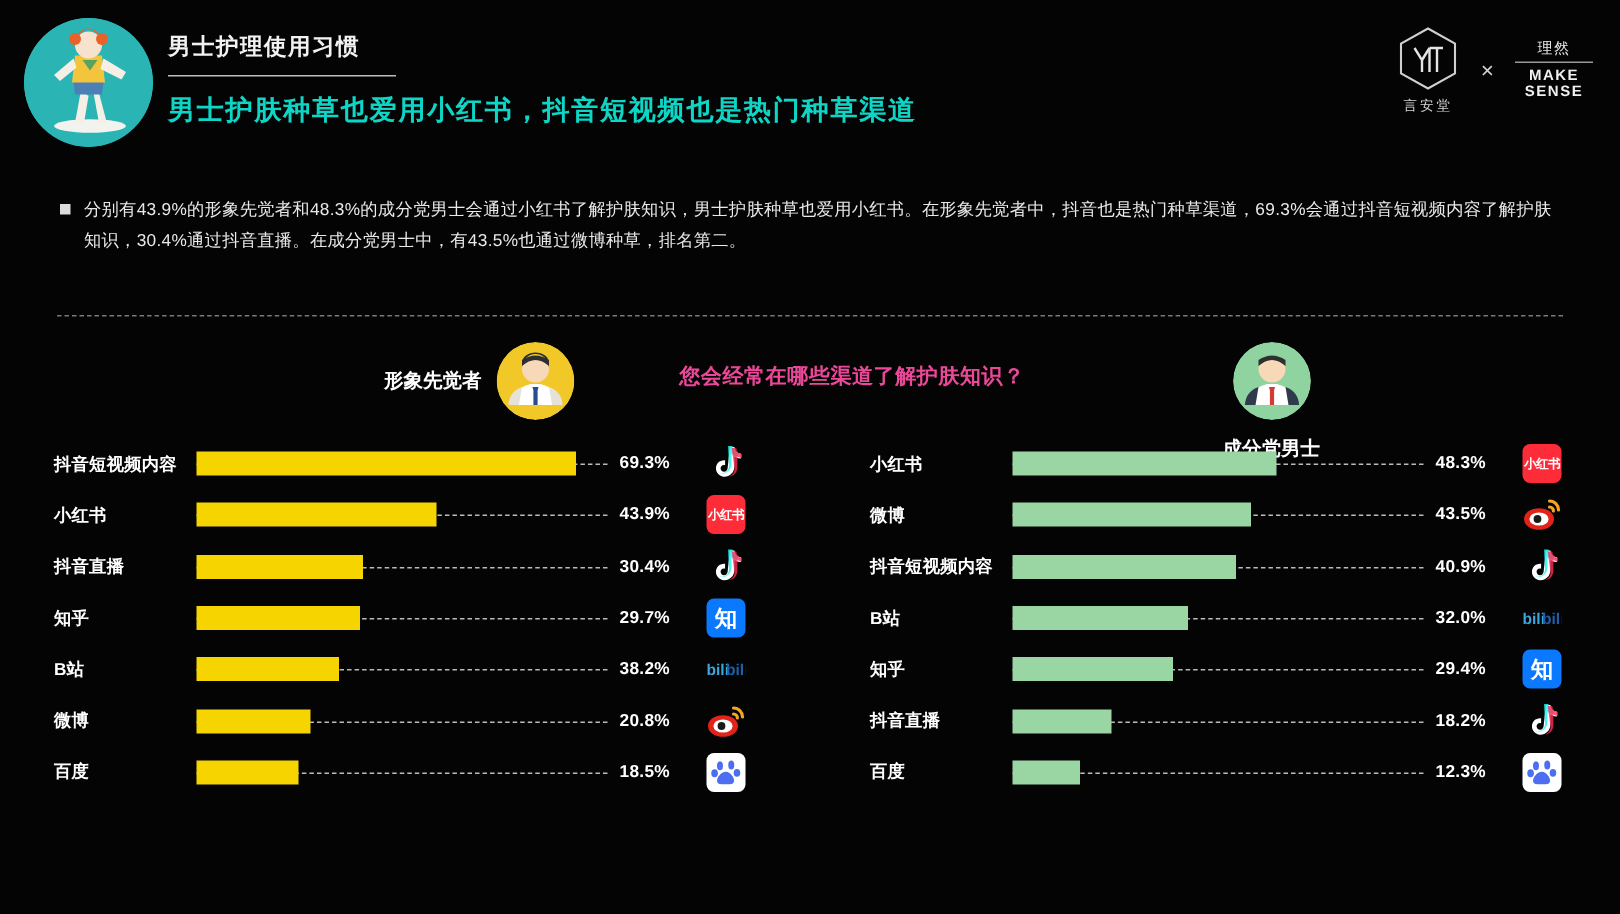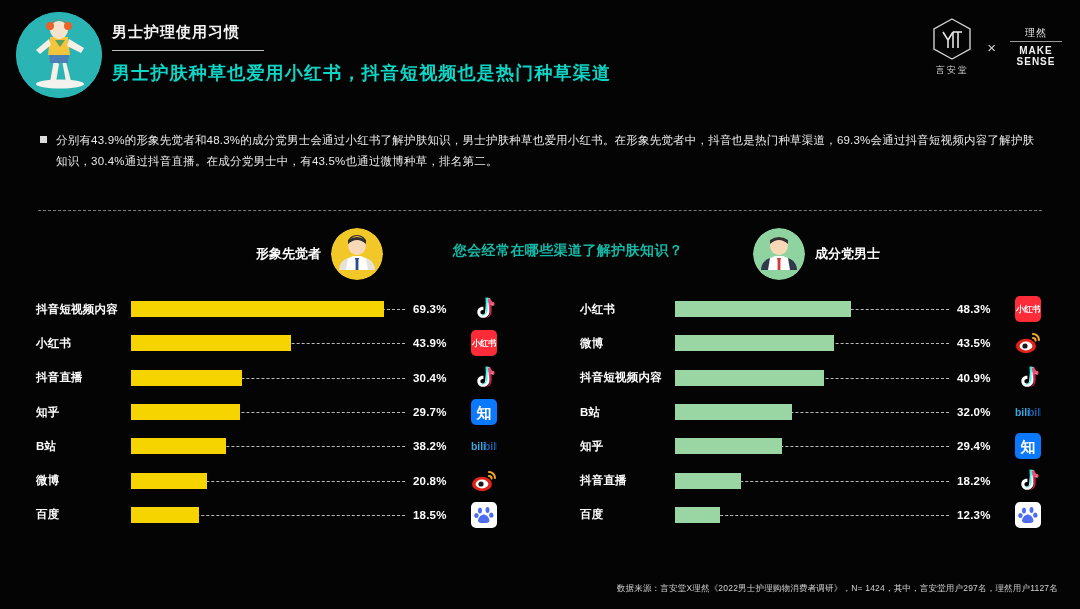--- a/index.html
+++ b/index.html
@@ -47,26 +47,26 @@
   .bullet-sq{width:7px;height:7px;background:#dcdcdc;margin-top:6px;flex:0 0 auto;}
   .bullet-text{font-size:11.5px;line-height:21px;color:#e9e9e9;letter-spacing:0.2px;}
 
   .divider{position:absolute;left:38px;top:210px;width:1004px;height:0;
     border-top:1px dashed #8e8e8e;opacity:.85;}
 
   
   .persona-row{position:absolute;left:0;top:228px;width:1080px;height:60px;margin-left:28px;}
   .persona{position:absolute;display:flex;align-items:center;gap:10px;}
   .persona.left{left:228px;}
-  .persona.right{right:228px;}
+  .persona.right{right:228px;flex-direction:column;}
   .persona-label{font-size:13px;font-weight:700;color:#ffffff;white-space:nowrap;}
   .avatar{width:52px;height:52px;border-radius:50%;overflow:hidden;flex:0 0 auto;}
   .question{
     position:absolute;left:50%;top:14px;transform:translateX(-50%);
-    font-size:14px;font-weight:700;color:#14b8a6;white-space:nowrap;letter-spacing:.4px;
+    font-size:14px;font-weight:700;color:#ec4899;white-space:nowrap;letter-spacing:.4px;
   }
 
   
   .chart{position:absolute;top:292px;height:240px;}
   .chart.left{left:36px;width:465px;}
   .chart.right{left:580px;width:465px;}
   .row{position:relative;height:34.3px;display:flex;align-items:center;}
   .cat{
     width:95px;flex:0 0 auto;text-align:left;padding-right:0;
     font-size:11.5px;font-weight:700;color:#ffffff;white-space:nowrap;letter-spacing:.2px;
@@ -425,14 +425,13 @@
               <ellipse cx="14.5" cy="6" rx="2" ry="3" fill="#4e6ef2"></ellipse>
               <ellipse cx="3.4" cy="11.5" rx="2.2" ry="2.6" fill="#4e6ef2"></ellipse>
               <ellipse cx="18.3" cy="11.2" rx="2.2" ry="2.6" fill="#4e6ef2"></ellipse>
               <path d="M10.8 10.5 c3.2 0 5.6 4 5.6 6 c0 1.6 -1.3 2.4 -3 2.4 h-5.4 c-1.7 0 -3 -0.8 -3 -2.4 c0 -2 2.6 -6 5.8 -6 z" fill="#4e6ef2"></path>
             </svg>
           </div>
         </div>
       </div>
     </div>
 
-  <div class="footer">数据来源：言安堂X理然《2022男士护理购物消费者调研》，N= 1424，其中，言安堂用户297名，理然用户1127名</div>
 </div>
 
 </body></html>

